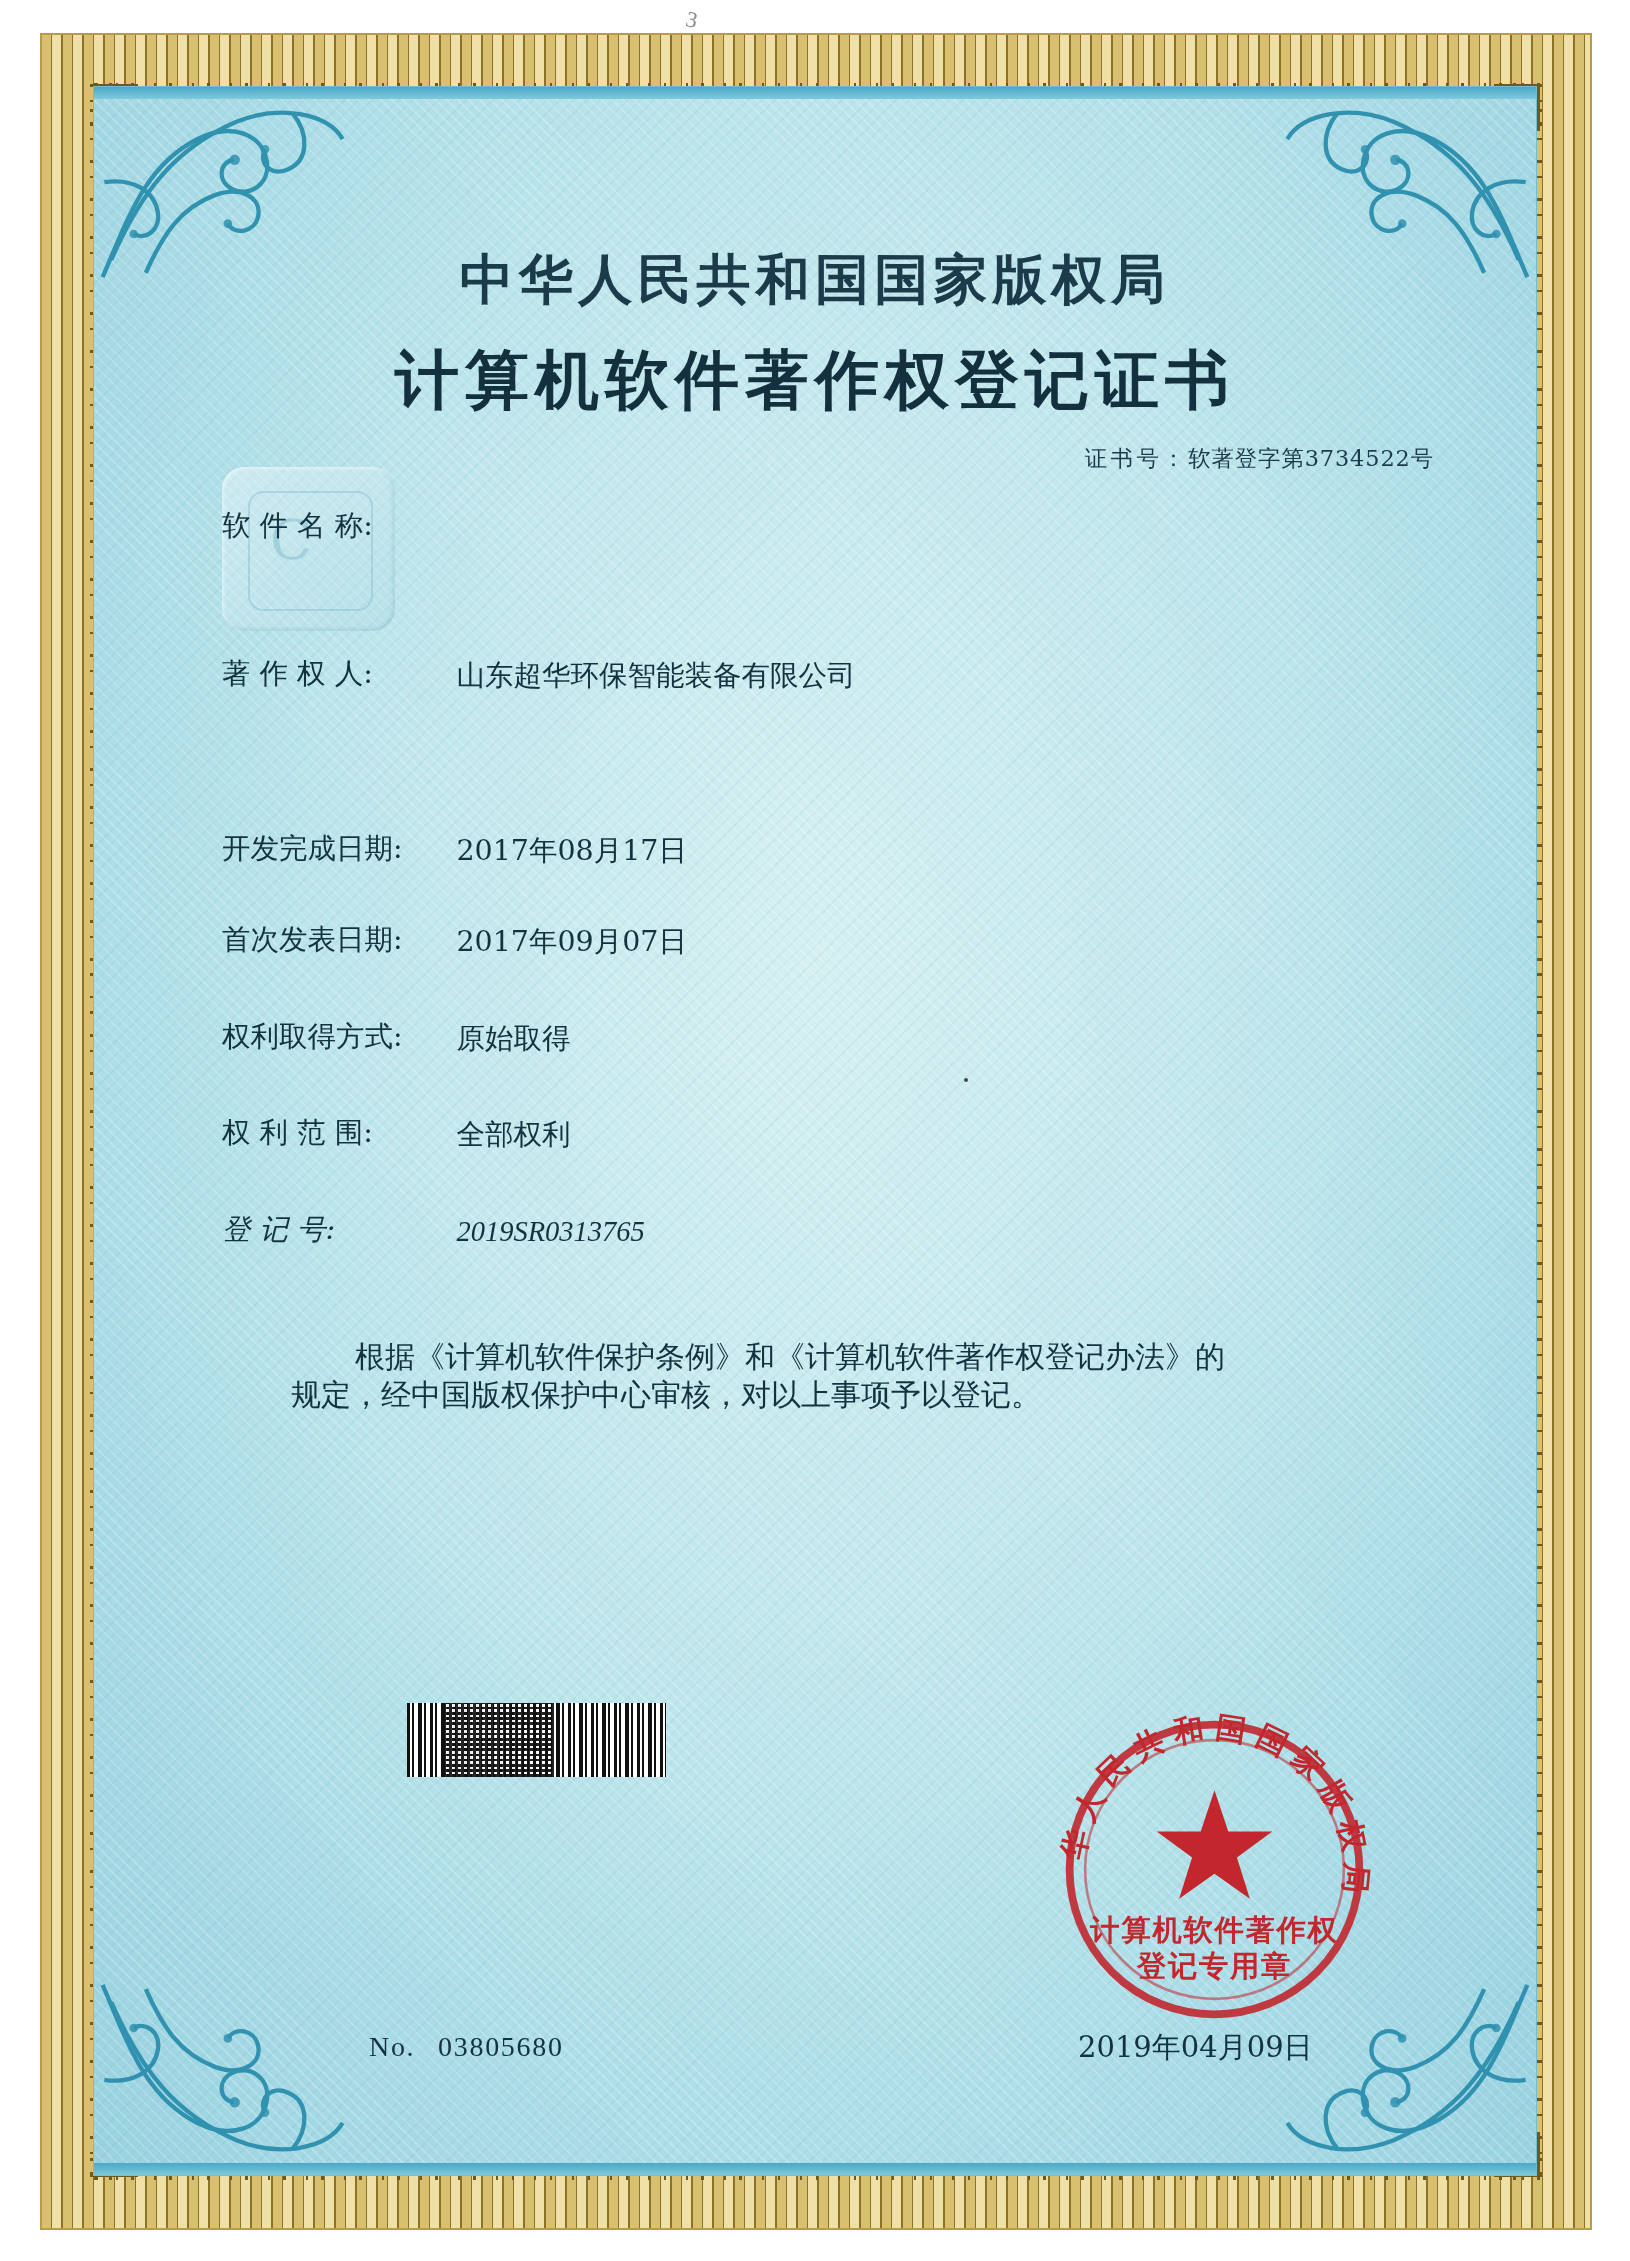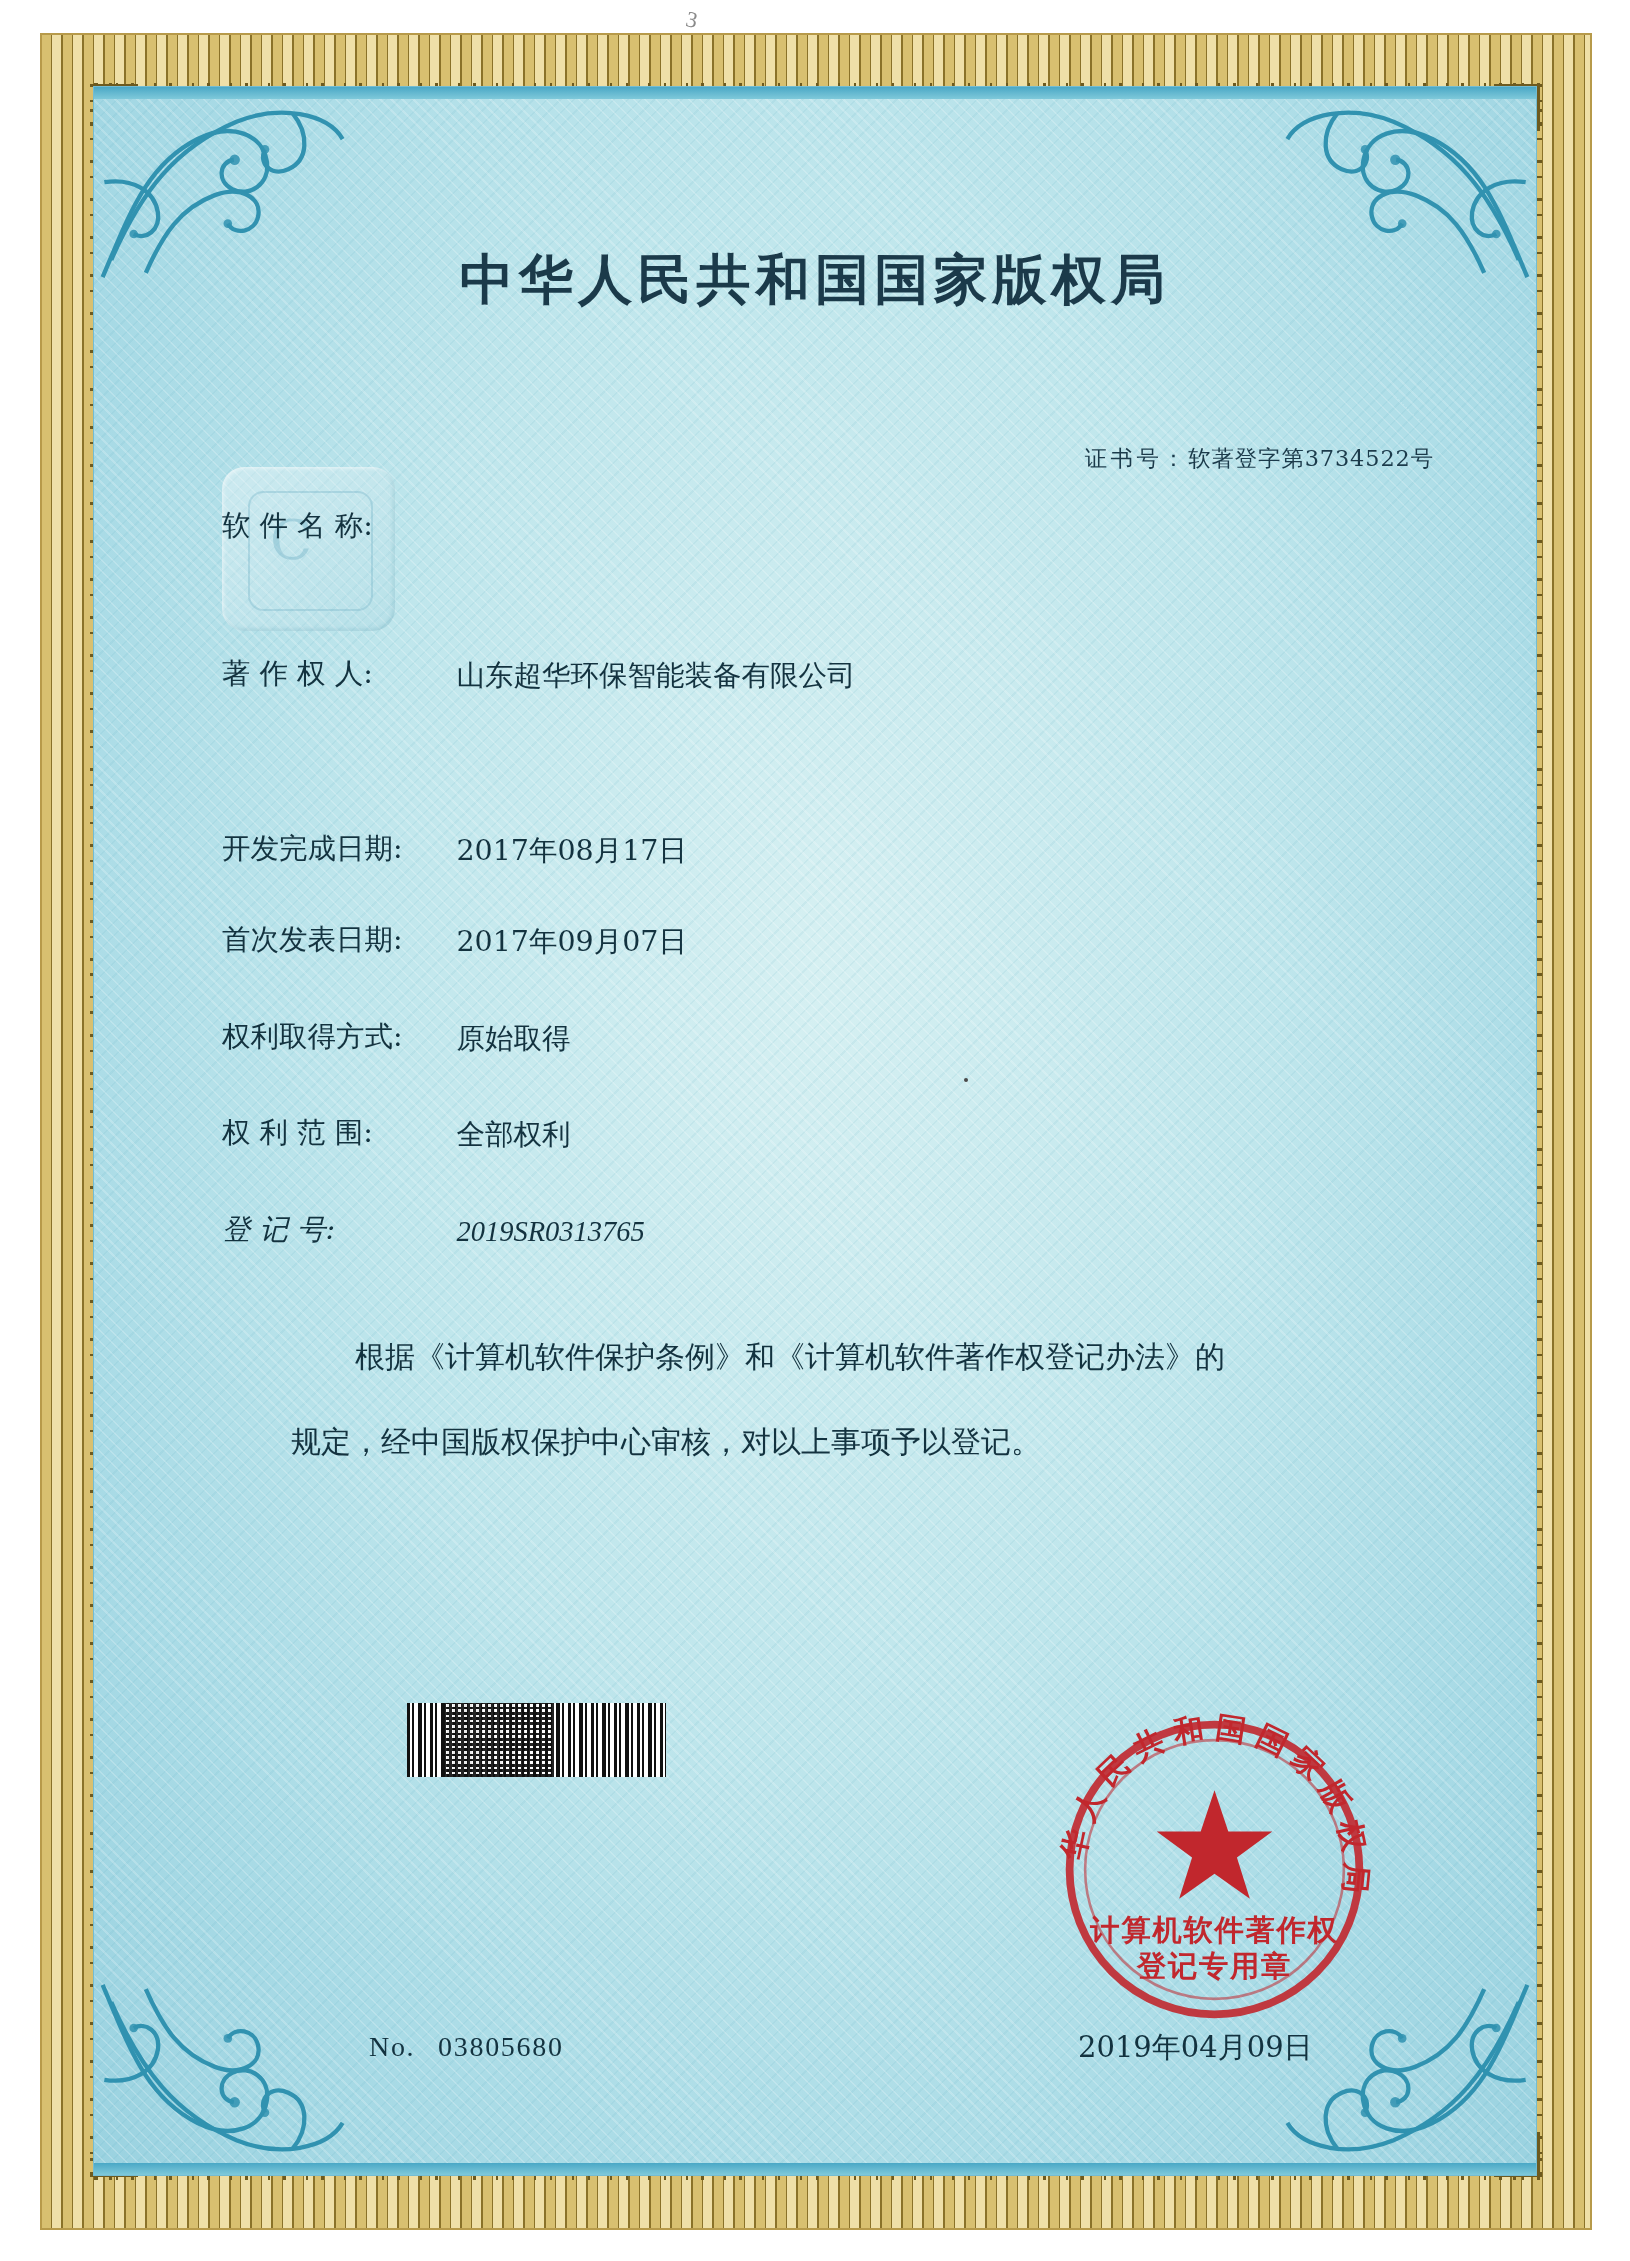--- a/index.html
+++ b/index.html
@@ -394,20 +394,21 @@
             <circle cx="155" cy="158" r="5"></circle>
           <circle cx="198" cy="72" r="5"></circle>
             <circle cx="46" cy="170" r="5"></circle>
         </g>
       </svg>
     </div>
 
     <div class="content">
 
       <div class="title-main">中华人民共和国国家版权局</div>
+      <div class="title-sub">计算机软件著作权登记证书</div>
 
       <div class="cert-no">
         <span class="label">证书号：</span><span>软著登字第3734522号</span>
       </div>
 
       <div class="emboss">
         <div class="emboss-inner"></div>
         <div class="emboss-c">C</div>
       </div>
 
@@ -444,21 +445,21 @@
 
         <div class="field" style="left:128px; top:1124px;font-style:italic;">
           <span class="f-label">登 记 号:</span>
           <span class="f-value latin">2019SR0313765</span>
         </div>
       </div>
 
       <div class="para" style="top:1235px;">
         <span class="indent"></span><span>根据《计算机软件保护条例》和《计算机软件著作权登记办法》的</span>
       </div>
-      <div class="para" style="top:1320px;">
+      <div class="para" style="top:1273px;">
         <span>规定，经中国版权保护中心审核，对以上事项予以登记。</span>
       </div>
 
       <div class="stray-dot"></div>
 
       <div class="barcode"></div>
       <div class="qrblock"></div>
 
       <div class="seal">
         <svg viewBox="0 0 400 400" xmlns="http://www.w3.org/2000/svg">

